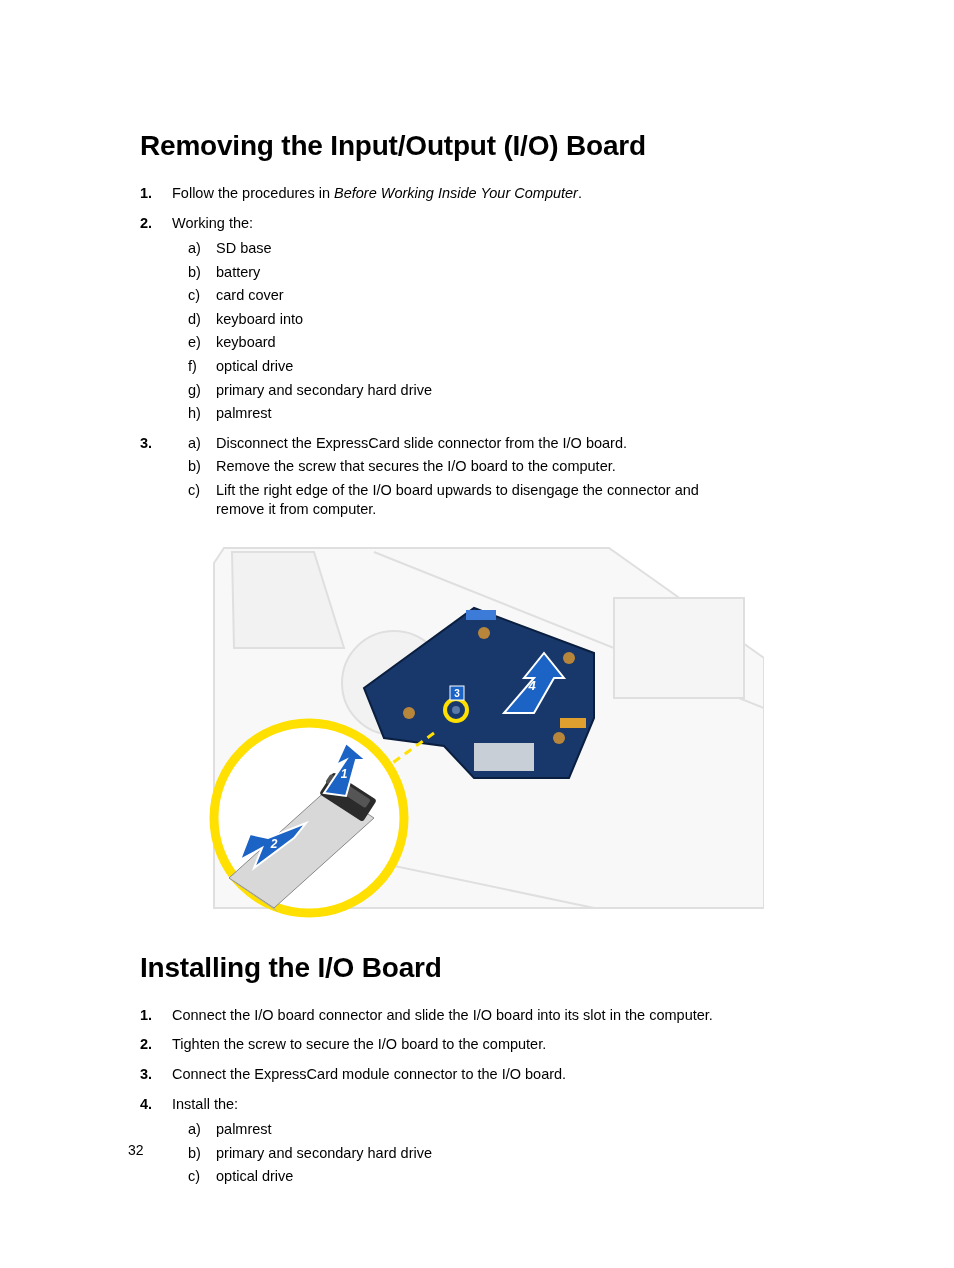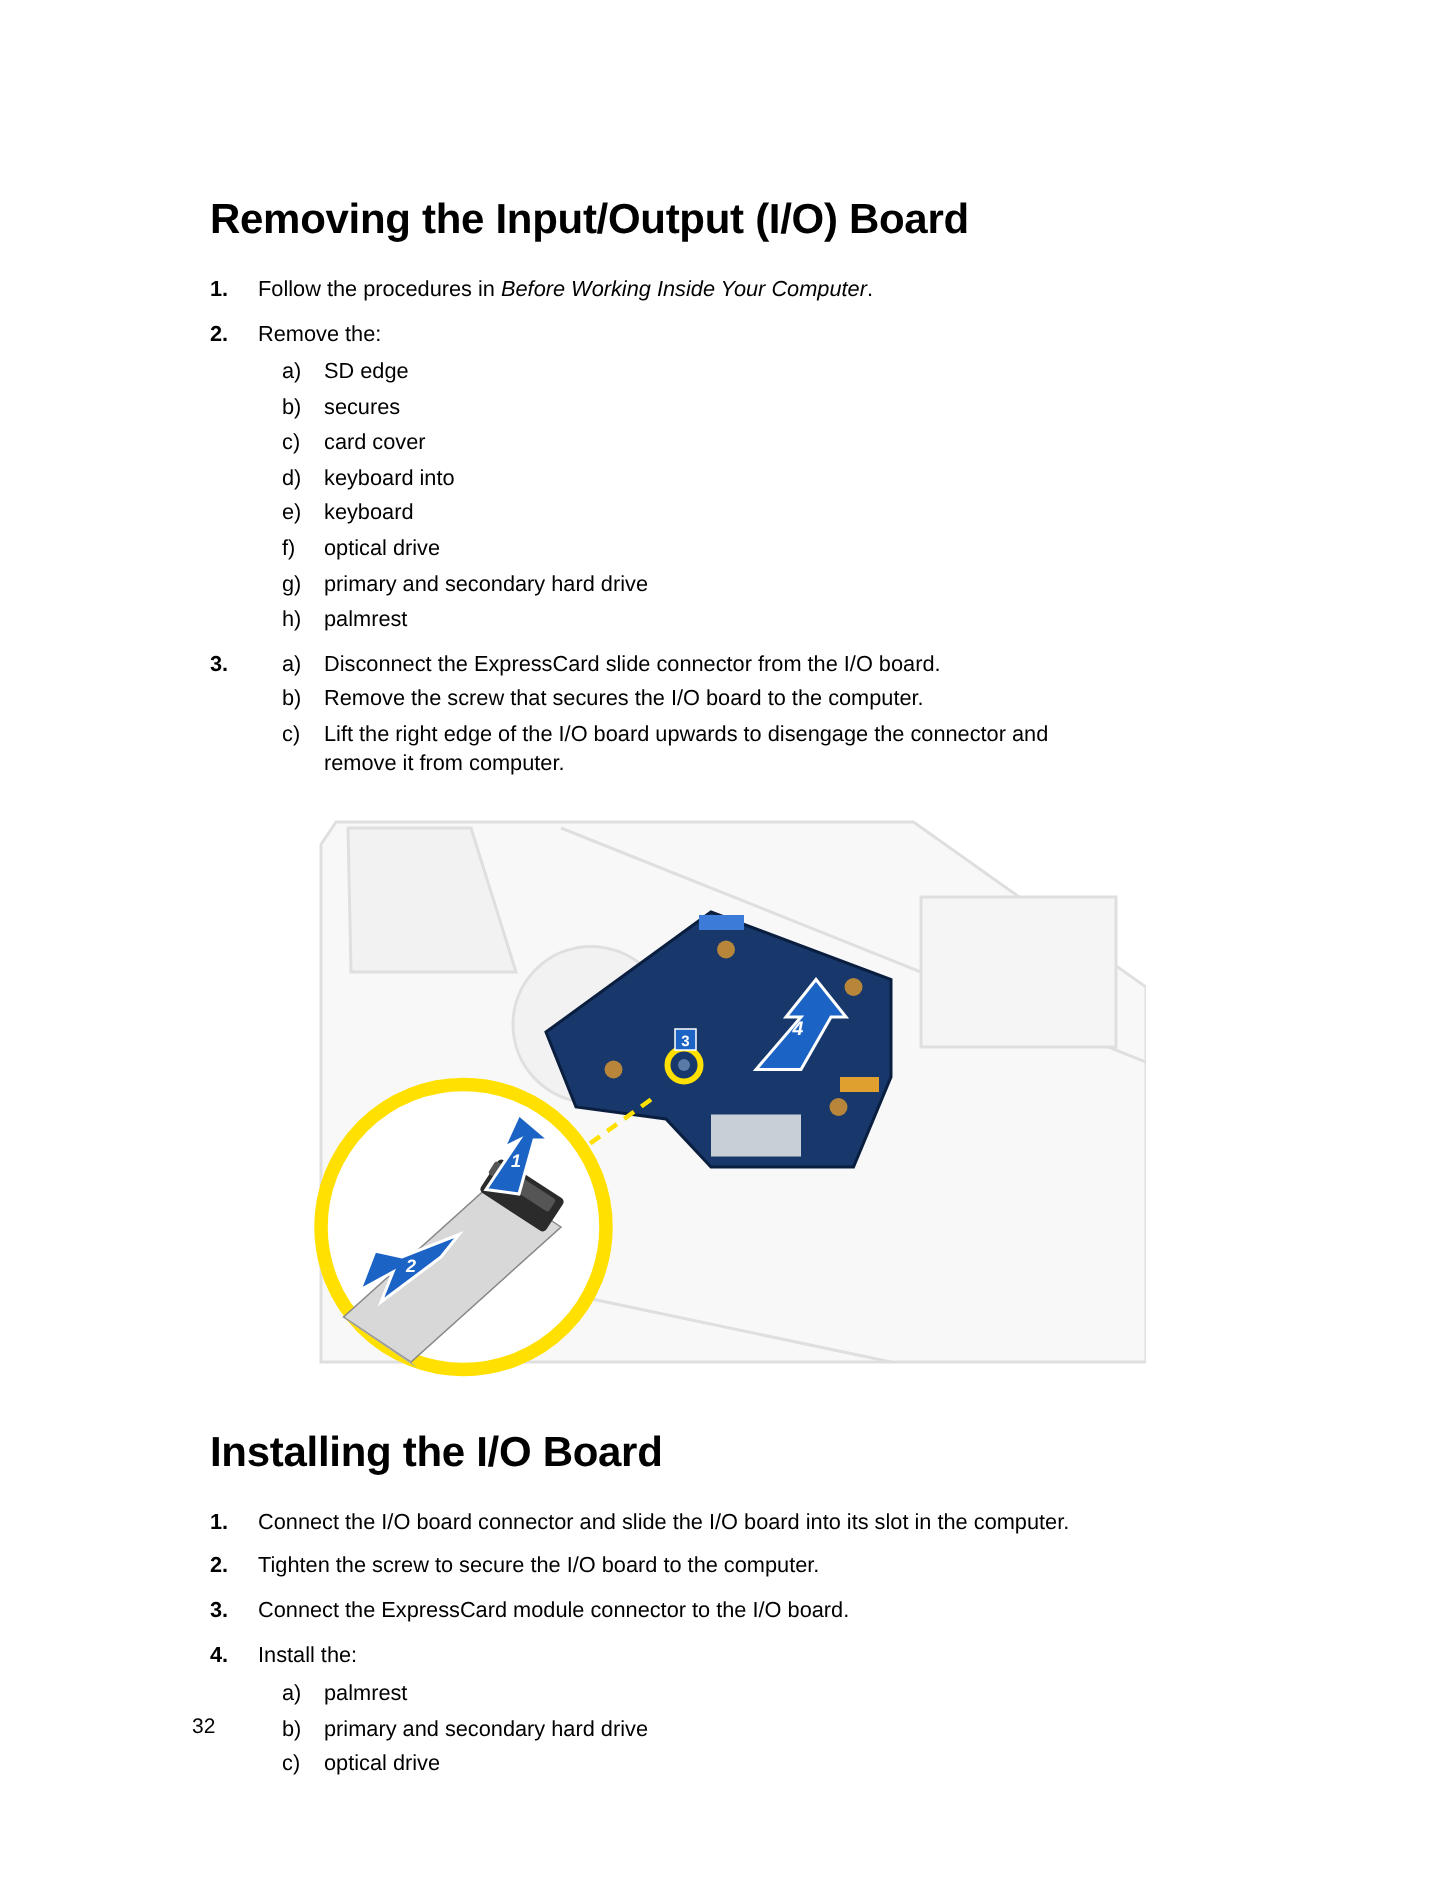--- a/index.html
+++ b/index.html
@@ -89,24 +89,24 @@
 <body>
 
 <div class="page">
 
   <h2>Removing the Input/Output (I/O) Board</h2>
   <ol class="num">
     <li>
       <span>Follow the procedures in </span><span class="italic">Before Working Inside Your Computer</span><span>.</span>
     </li>
     <li>
-      <span>Remove the:</span>
+      <span>Working the:</span>
       <ol class="alpha">
-        <li>SD edge</li>
-        <li>secures</li>
+        <li>SD base</li>
+        <li>battery</li>
         <li>card cover</li>
         <li>keyboard into</li>
         <li>keyboard</li>
         <li>optical drive</li>
         <li>primary and secondary hard drive</li>
         <li>palmrest</li>
       </ol>
     </li>
     <li>
       <ol class="alpha">

